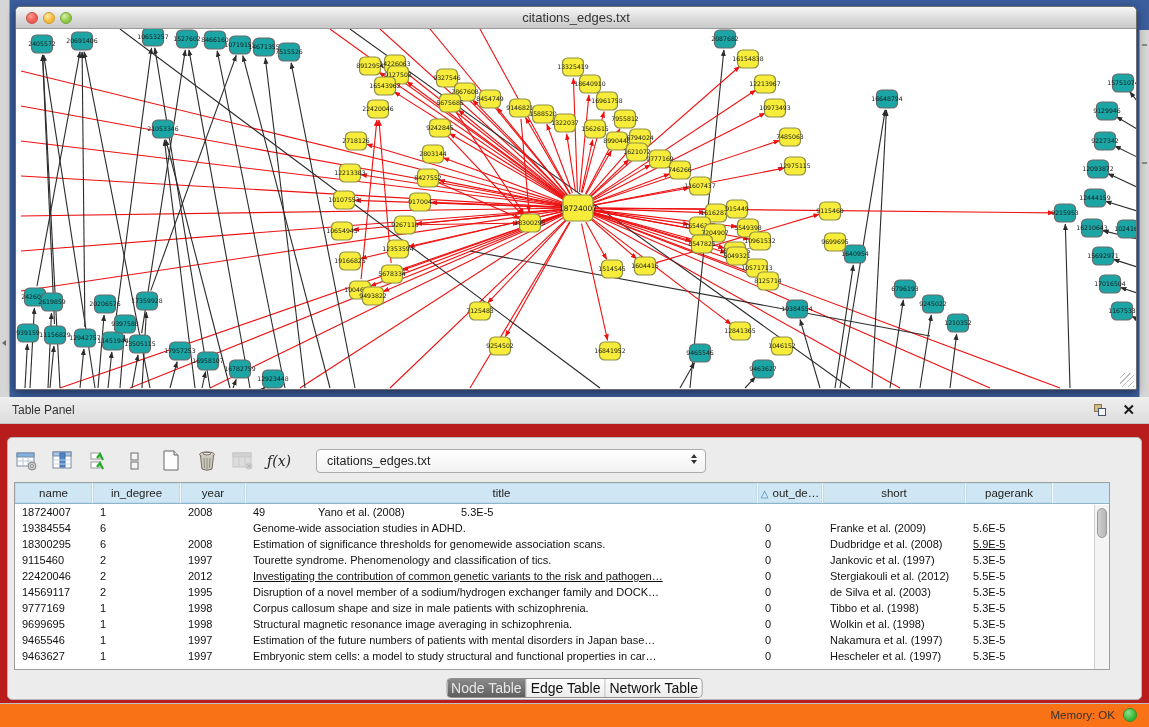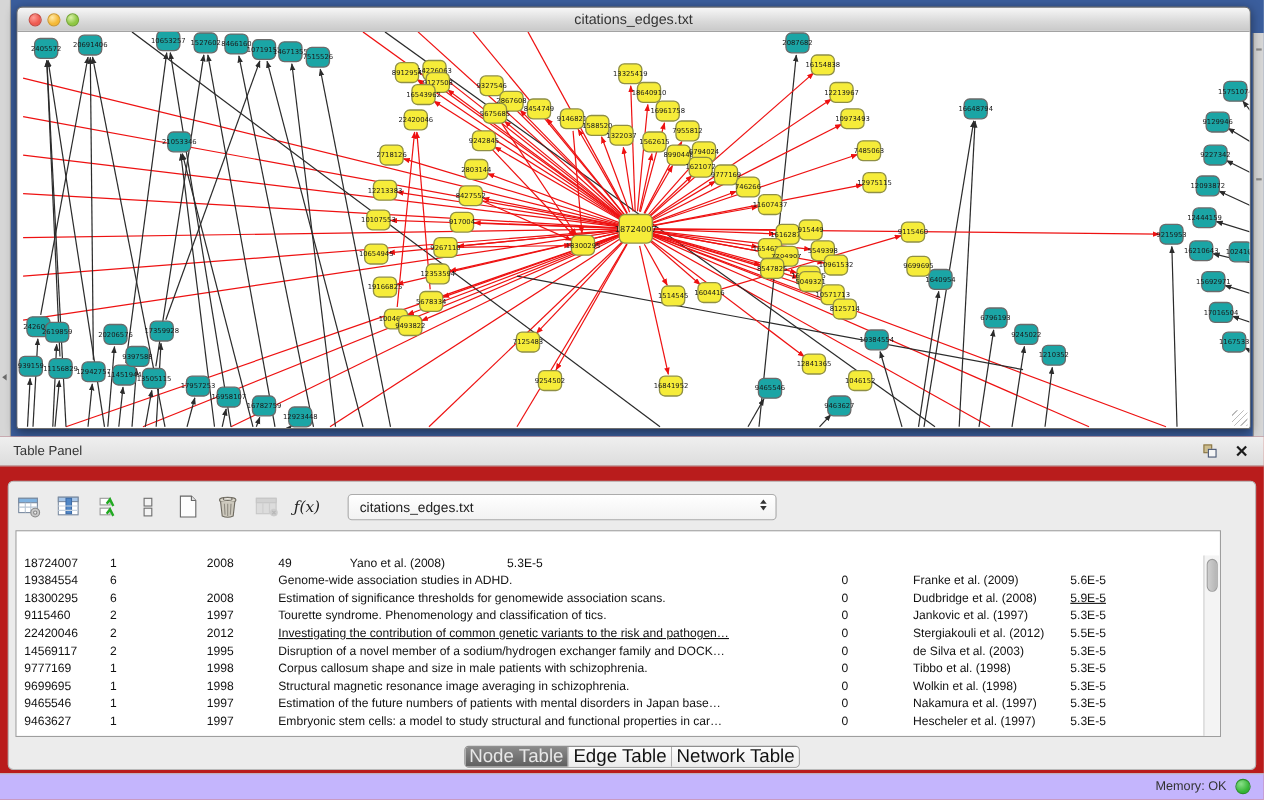--- a/index.html
+++ b/index.html
@@ -54,26 +54,26 @@
   .th .sort-tri { color:#3d7eae; font-size:10px; margin-right:4px; }
   #tbody { position:absolute; left:0; top:22px; right:16px; bottom:0; overflow:hidden; }
   .tr { display:flex; height:16px; }
   .td { flex:none; font-size:11px; color:#111; padding:1px 0 0 7px; white-space:nowrap; overflow:hidden; }
   
   #vscroll { position:absolute; right:0; top:22px; width:15px; bottom:0; background:#f4f4f4; border-left:1px solid #d0d0d0; }
   #vscroll .thumb { position:absolute; left:2px; top:3px; width:10px; height:30px; background:linear-gradient(90deg,#cfcfcf,#b5b5b5); border:1px solid #9a9a9a; border-radius:5px; }
 
   
   #seg { position:absolute; left:50%; transform:translateX(-50%); top:240px; display:flex; height:20px; border:1px solid #8f8f8f; border-radius:4px; overflow:hidden; background:#fff; box-shadow:0 1px 0 rgba(255,255,255,.7); }
-  .seg-btn { display:flex; align-items:center; padding:0 4px; font-size:17px; color:#111; background:linear-gradient(#fdfdfd,#ececec); border-right:1px solid #aaa; cursor:pointer; }
+  .seg-btn { display:flex; align-items:center; padding:0 4px; font-size:14px; color:#111; background:linear-gradient(#fdfdfd,#ececec); border-right:1px solid #aaa; cursor:pointer; }
   .seg-btn:last-child { border-right:none; }
   .seg-btn.active { background:linear-gradient(#8a8a8a,#5f5f5f); color:#e8e8e8; }
 
   
-  #statusbar { position:absolute; left:0; bottom:0; width:1149px; height:24px; background:#c4b5fd; border-top:1px solid #c0c0c0; }
+  #statusbar { position:absolute; left:0; bottom:0; width:1149px; height:24px; background:#f97316; border-top:1px solid #c0c0c0; }
   #statusbar .mem { position:absolute; right:34px; top:5px; font-size:11.5px; color:#333; }
   #statusbar .dot { position:absolute; right:12px; top:4px; width:14px; height:14px; border-radius:50%; background:radial-gradient(circle at 35% 30%, #8ae08a, #35b535 65%); border:1px solid #2a8f2a; }
 </style>
 </head>
 <body>
 
 <div id="stage">
 
   <div id="desktop">
     <div id="left-sliver">
@@ -755,20 +755,44 @@
         <div id="table-select">
           <span>citations_edges.txt</span>
           <div class="arrows">
               <div class="up"></div>
               <div class="dn"></div>
             </div>
         </div>
       </div>
 
       <div id="tbl">
+        <div id="thead">
+            <div class="th" style="width: 78px;">
+              <span>name</span>
+            </div>
+            <div class="th" style="width: 88px;">
+              <span>in_degree</span>
+            </div>
+            <div class="th" style="width: 65px;">
+              <span>year</span>
+            </div>
+            <div class="th" style="width: 512px;">
+              <span>title</span>
+            </div>
+            <div class="th" style="width: 65px;">
+              <span class="sort-tri">△</span>
+              <span>out_de…</span>
+            </div>
+            <div class="th" style="width: 143px;">
+              <span>short</span>
+            </div>
+            <div class="th" style="width: 87px;">
+              <span>pagerank</span>
+            </div>
+          </div>
         <div id="tbody">
             <div class="tr">
               <div class="td" style="width: 78px;">18724007</div>
               <div class="td" style="width: 88px;">1</div>
               <div class="td" style="width: 65px;">2008</div>
               <div class="td" style="width: 65px;">49</div>
               <div class="td" style="width: 143px;">Yano et al. (2008)</div>
               <div class="td" style="width: 87px;">5.3E-5</div>
             </div>
             <div class="tr">

